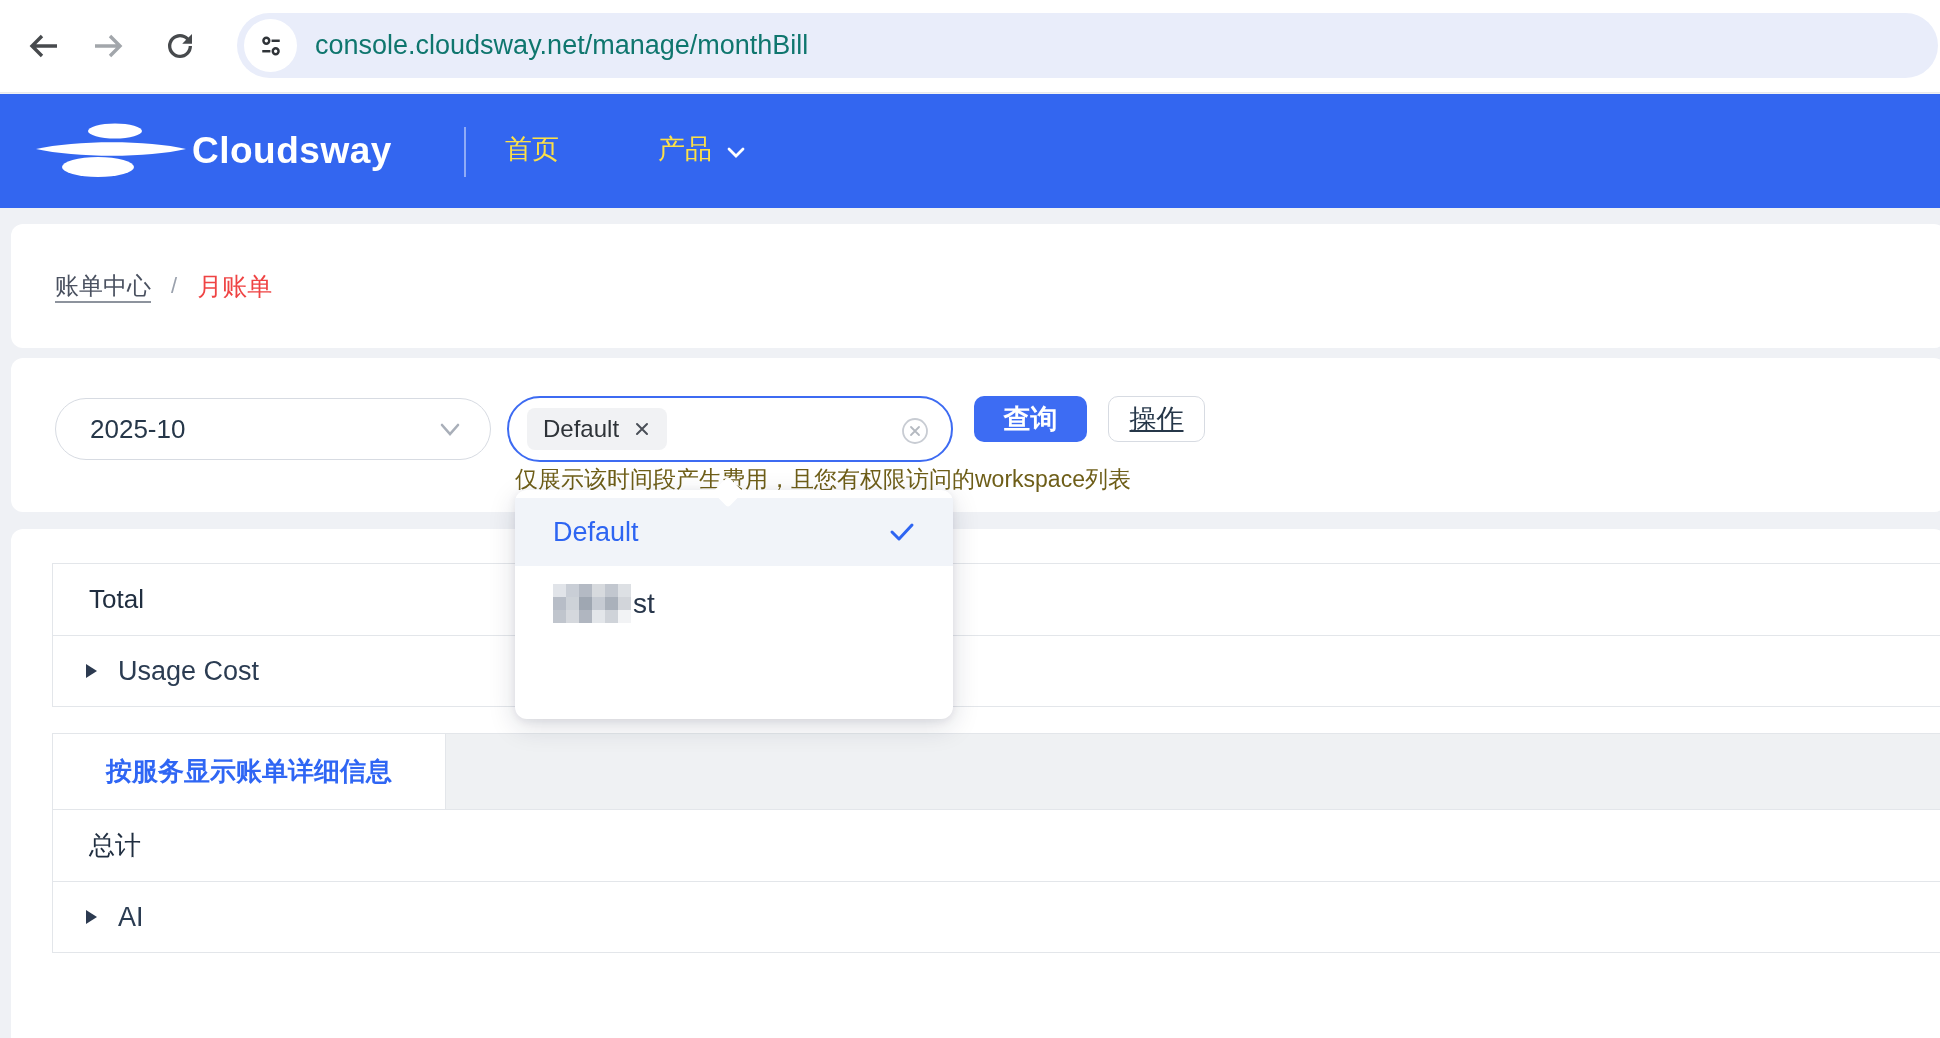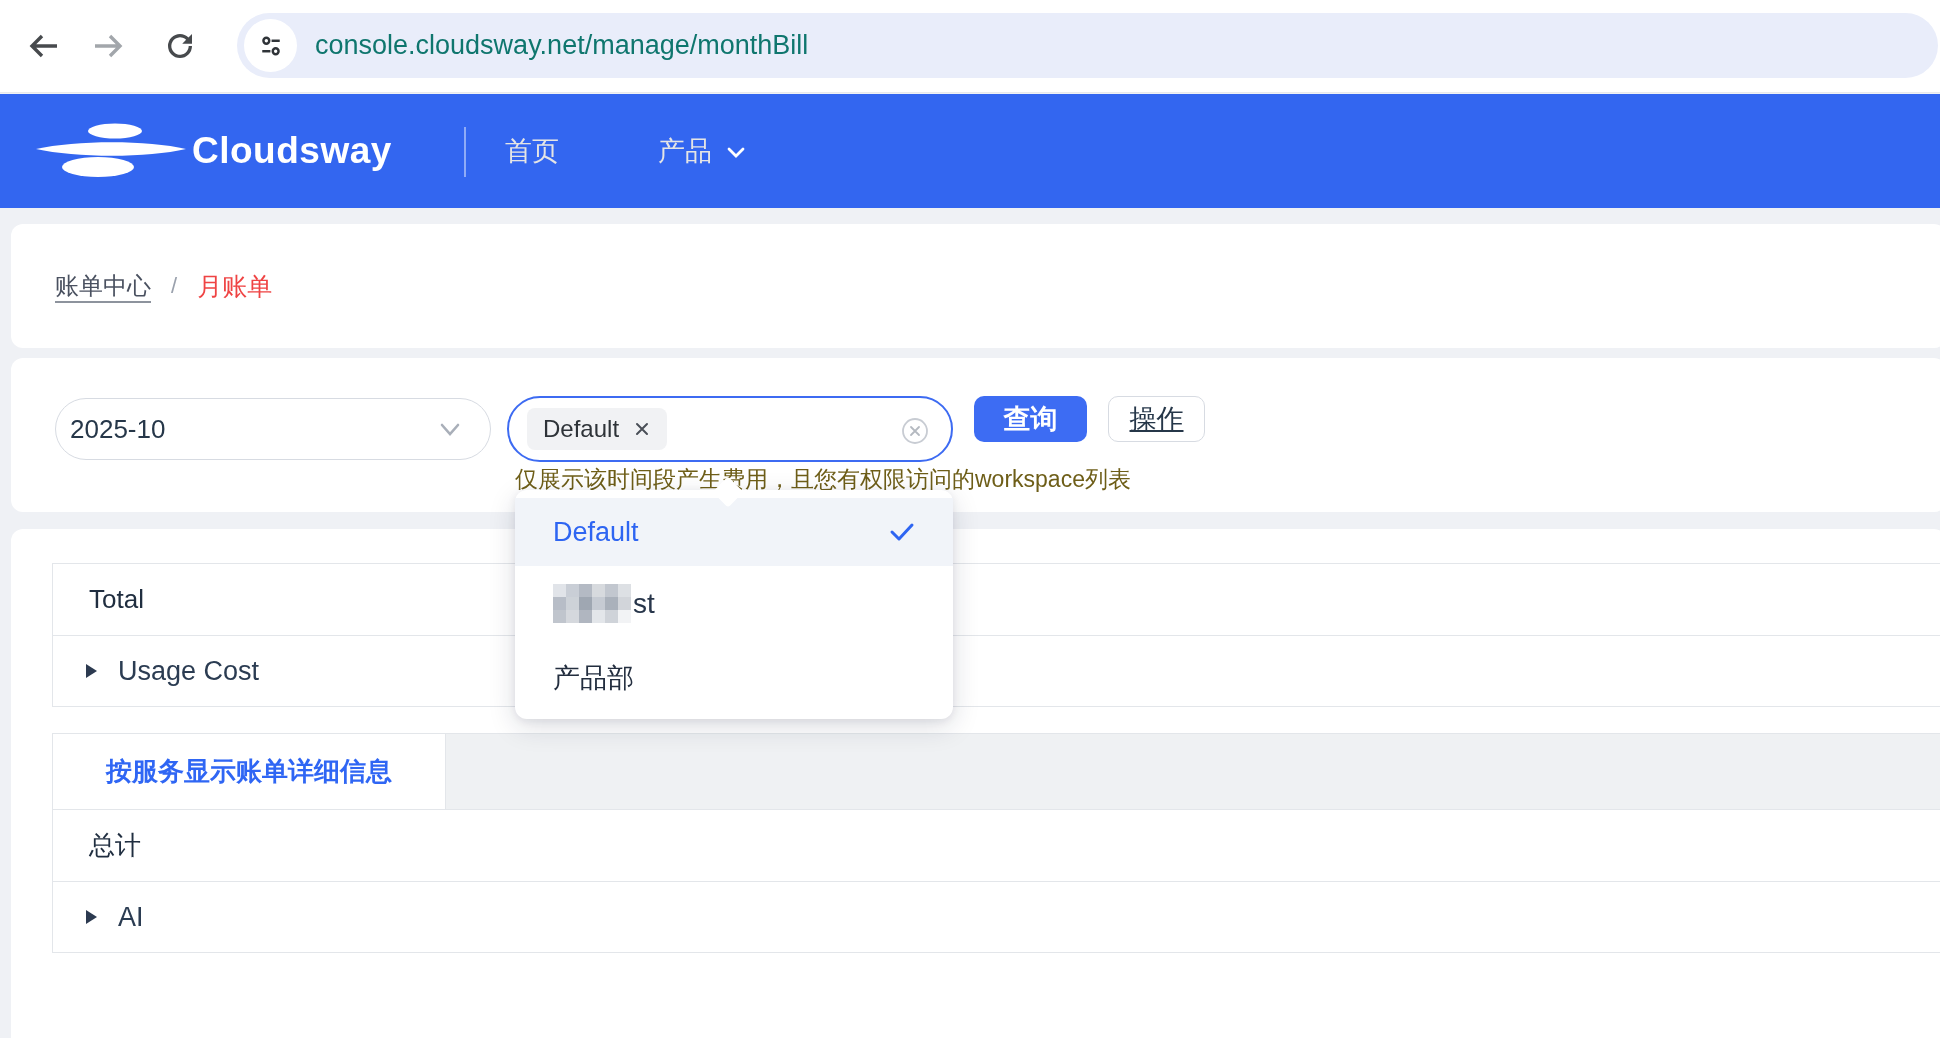--- a/index.html
+++ b/index.html
@@ -26,42 +26,42 @@
               font-size:27px; color:#0f766e; white-space:nowrap; }
 
   
   .site-header { position:absolute; left:0; top:94px; width:1940px; height:114px;
                  background:#3366F0; z-index:4; }
   .logo { position:absolute; left:36px; top:25px; width:150px; height:64px; cursor:pointer; }
   .brand { position:absolute; left:192px; top:0; height:114px; line-height:114px;
            color:#ffffff; font-size:37px; font-weight:700; letter-spacing:0.5px; cursor:pointer; }
   .hdr-divider { position:absolute; left:464px; top:33px; width:2px; height:50px;
                  background:rgba(255,255,255,0.45); }
-  .hdr-nav { position:absolute; top:0; height:114px; line-height:114px; color:#e5e5e5;
-             font-size:27px; cursor:pointer; display:flex; align-items:center; }
+  .hdr-nav { position:absolute; top:0; height:114px; line-height:114px; color:#fde047;
+             font-size:27px; cursor:pointer; display:flex; align-items:center;font-family:Liberation Mono, monospace; }
   .nav-home { left:505px; }
   .nav-products { left:658px; }
   .nav-products svg { margin-left:14px; margin-top:4px; }
 
   
   .card { position:absolute; left:11px; width:1935px; background:#ffffff;
           border-radius:12px; }
   .card-breadcrumb { top:224px; height:124px; }
   .breadcrumb { position:absolute; left:44px; top:0; height:124px;
                 display:flex; align-items:center; font-size:24px; }
   .crumb-link { color:#4A5160; text-decoration:underline; text-underline-offset:7px;
                 text-decoration-color:#8d939d; cursor:pointer; }
   .crumb-sep { color:#9AA1AD; margin:0 20px; font-size:22px; }
   .crumb-current { color:#ef4444; font-size:25px; }
 
   .card-filter { top:358px; height:154px; }
   .month-select { position:absolute; left:44px; top:40px; width:436px; height:62px;
                   border:1.5px solid #D7DBE2; border-radius:31px; background:#fff;
                   display:flex; align-items:center; cursor:pointer; }
-  .month-select .val { margin-left:14px; font-size:26px; color:#263749; }
+  .month-select .val { margin-left:34px; font-size:26px; color:#263749; }
   .month-select svg { position:absolute; right:28px; top:23px; }
 
   .ws-select { position:absolute; left:496px; top:38px; width:446px; height:66px;
                border:2px solid #3D6BF2; border-radius:33px; background:#fff;
                display:flex; align-items:center; cursor:text; }
   .ws-tag { margin-left:18px; height:42px; background:#F1F2F4; border-radius:8px;
             display:flex; align-items:center; padding:0 16px; }
   .ws-tag .tag-label { font-size:24px; color:#2E3338; }
   .ws-tag .tag-close { margin-left:14px; cursor:pointer; display:flex; }
   .ws-clear { position:absolute; right:22px; top:19px; cursor:pointer; }
@@ -273,16 +273,13 @@
       <i></i>
         <i></i>
         <i></i>
         <i></i>
         <i></i>
         <i></i>
     </span>
     <span>st</span>
   </div>
 
-  <div class="opt opt-plain">
-    <span>产品部</span>
-  </div>
 </div>
 
 </body></html>

